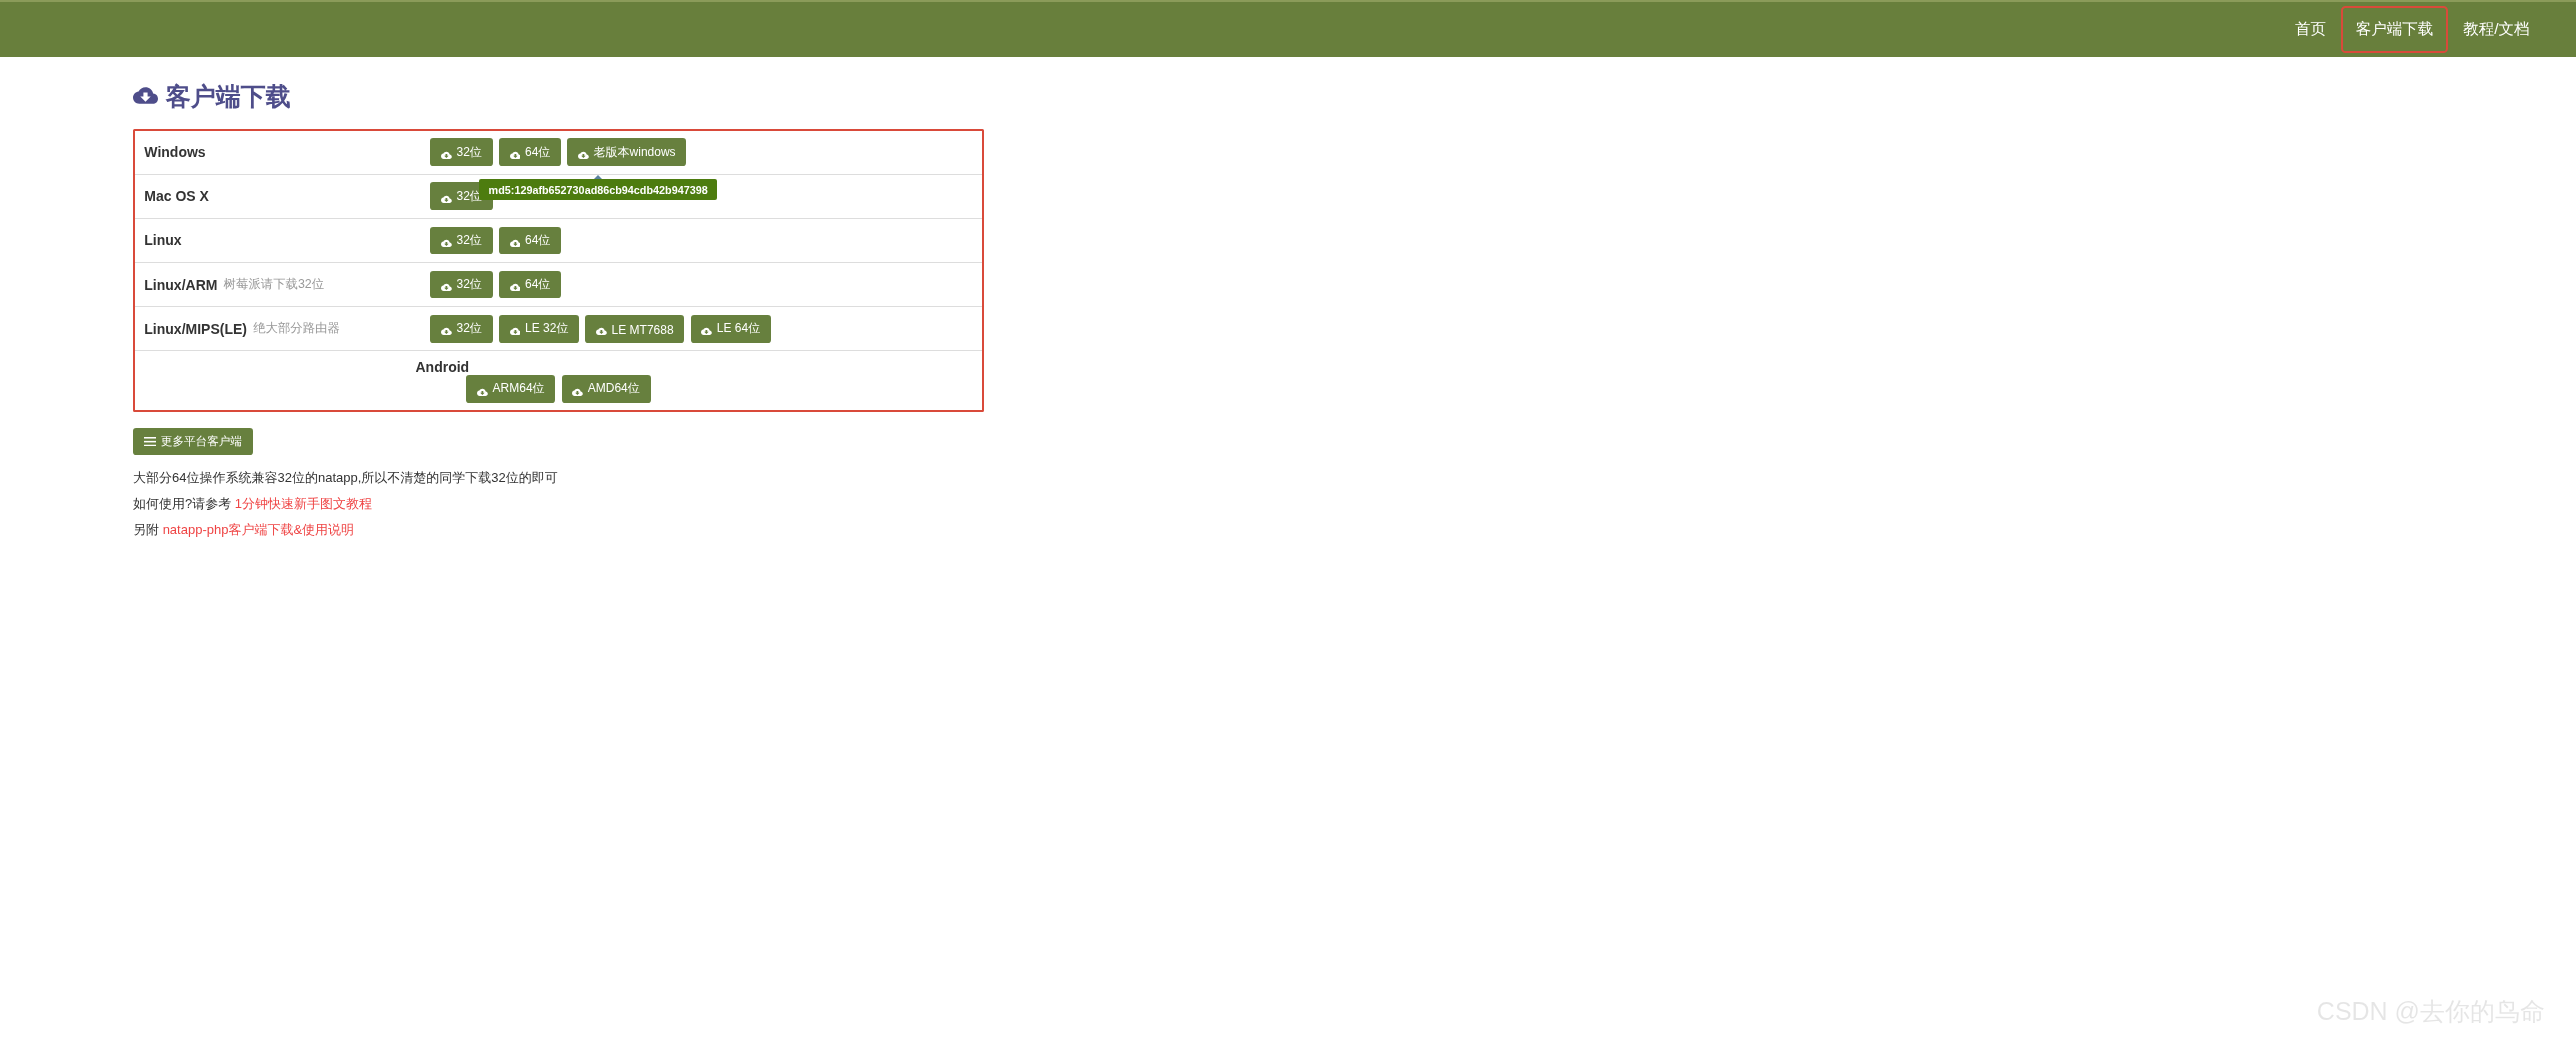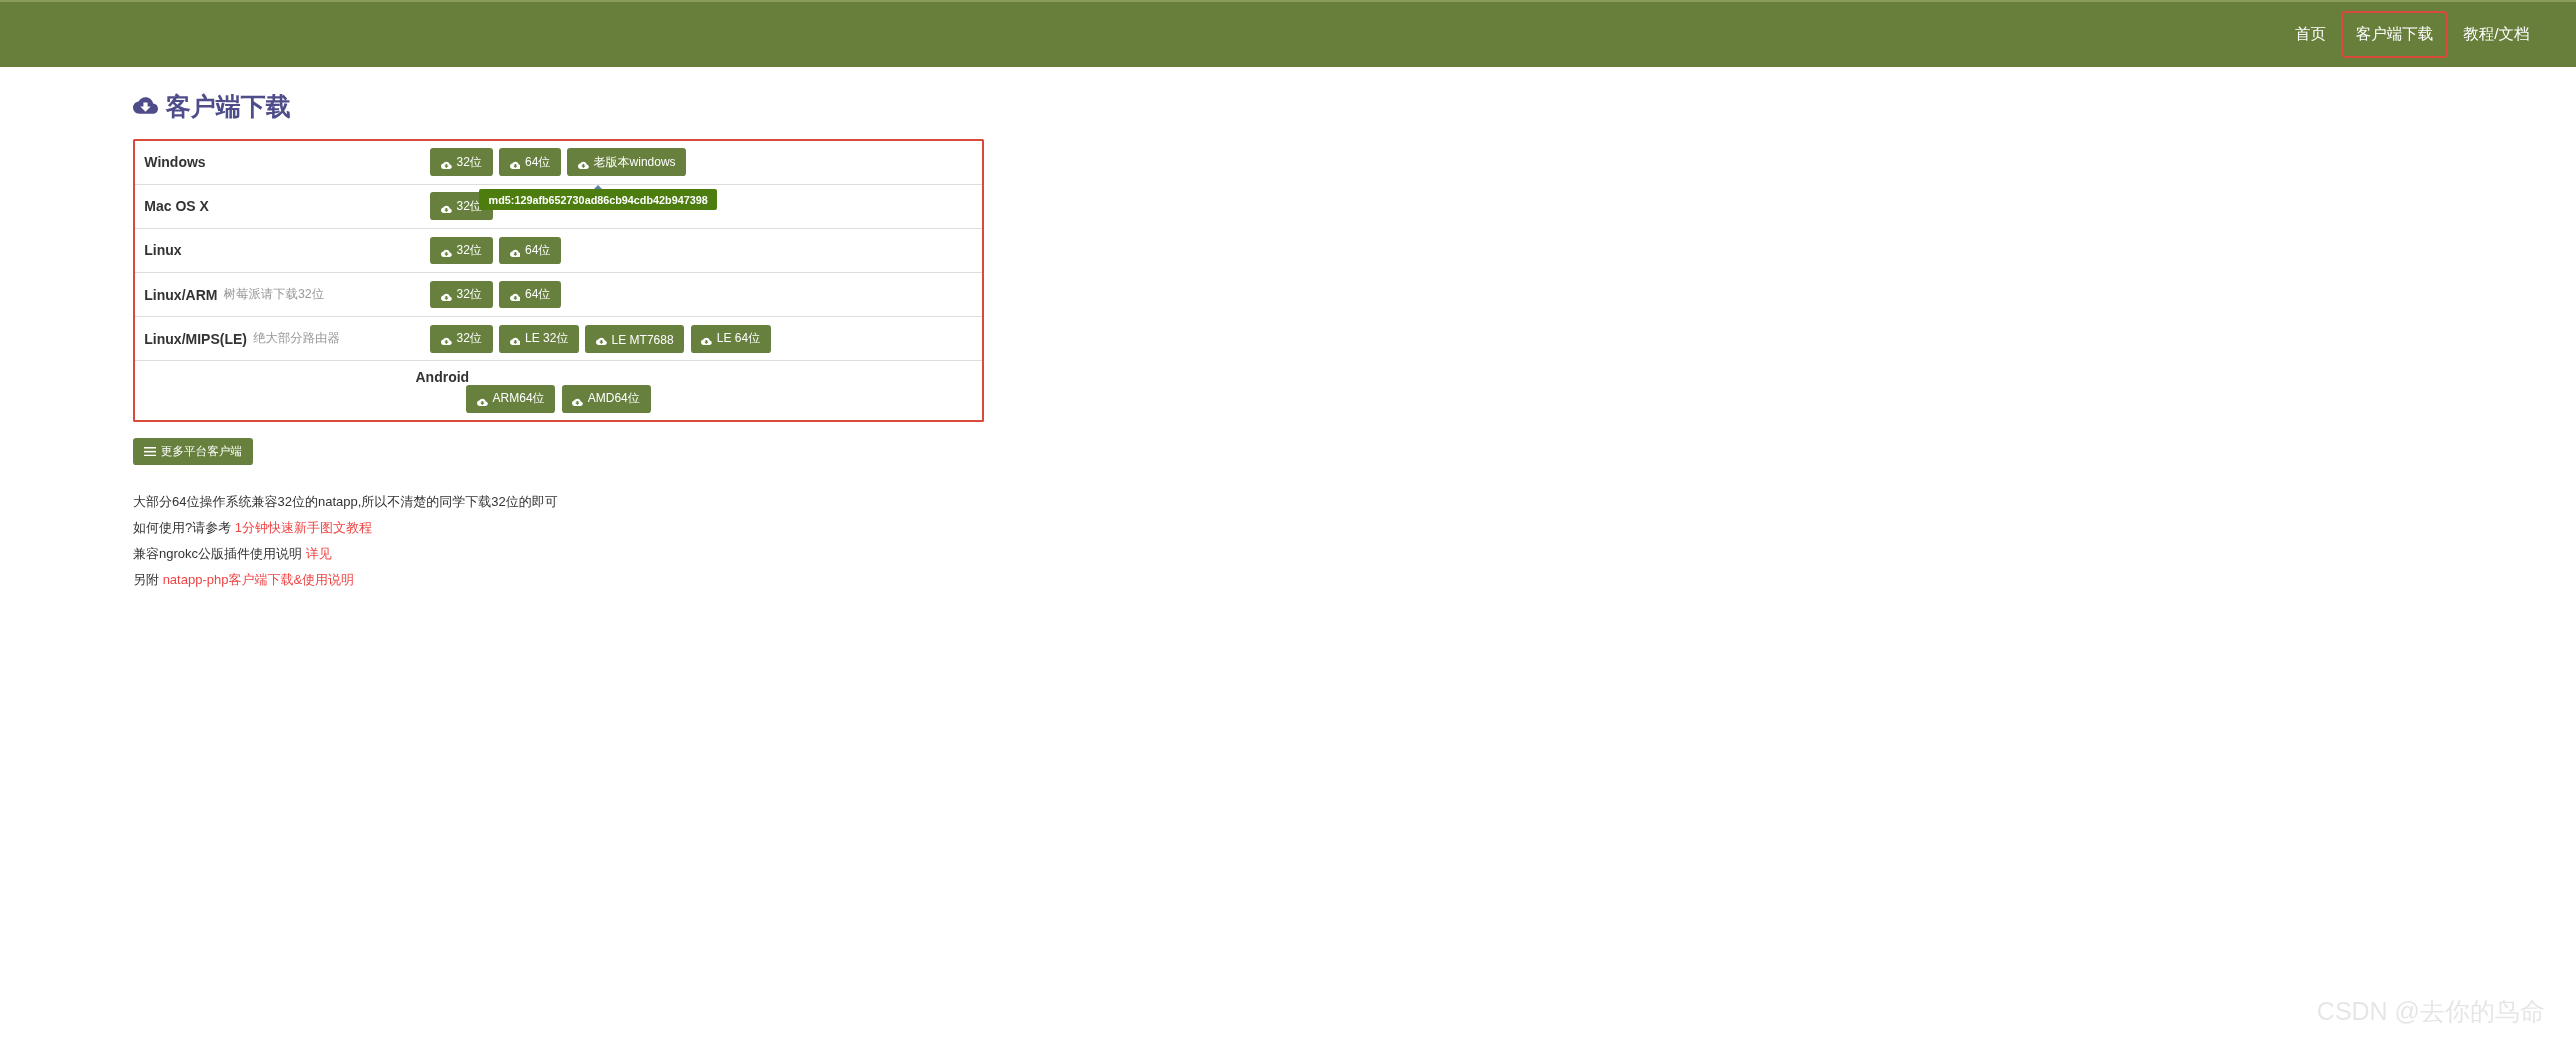--- a/index.html
+++ b/index.html
@@ -1,21 +1,21 @@
 <!DOCTYPE html>
 <html style="font-size:12.4px"><head>
   <meta charset="utf-8">
   <style>
     * { margin: 0; padding: 0; box-sizing: border-box; }
     body { font-family: -apple-system, BlinkMacSystemFont, "Segoe UI", Helvetica, Arial, sans-serif; background: #fff; width: 2576px; transform-origin: top left; }
     
     .navbar {
       background: #687f3c;
       border-top: 2.3px solid #8b9b5a;
-      height: 67px;
+      height: 57px;
       display: flex;
       justify-content: flex-end;
       align-items: center;
       padding-right: 31px;
     }
     .nav-link {
       color: #fff;
       font-size: 15.5px;
       padding: 14px 15.5px;
       cursor: pointer;
@@ -122,21 +122,21 @@
       background: #67803e;
       color: #fff;
       border: none;
       border-radius: 3.1px;
       padding: 6.2px 10.8px;
       font-size: 11.6px;
       cursor: pointer;
       display: inline-flex;
       align-items: center;
       gap: 4.6px;
-      margin-bottom: 24px;
+      margin-bottom: 10px;
     }
     .list-icon { width: 12.4px; height: 9.3px; }
     
     .info-text { font-size: 13px; color: #333; line-height: 2.0; }
     .info-link { color: #ef4444; cursor: pointer; }
     
     .watermark {
       position: fixed;
       bottom: 15.5px;
       right: 31px;
@@ -304,21 +304,18 @@
         <rect y="10" width="16" height="2"></rect>
       </svg>
     <span>更多平台客户端</span>
   </button>
 
   <div class="info-text">大部分64位操作系统兼容32位的natapp,所以不清楚的同学下载32位的即可</div>
   <div class="info-text">
     <span>如何使用?请参考 </span><span class="info-link">1分钟快速新手图文教程</span>
   </div>
   <div class="info-text">
-    <span>兼容ngrokc公版插件使用说明 </span><span class="info-link">详见</span>
-  </div>
-  <div class="info-text">
     <span>另附 </span><span class="info-link">natapp-php客户端下载&amp;使用说明</span>
   </div>
 </div>
 
 <div class="watermark">CSDN @去你的鸟命</div>
 
 
 </body></html>

